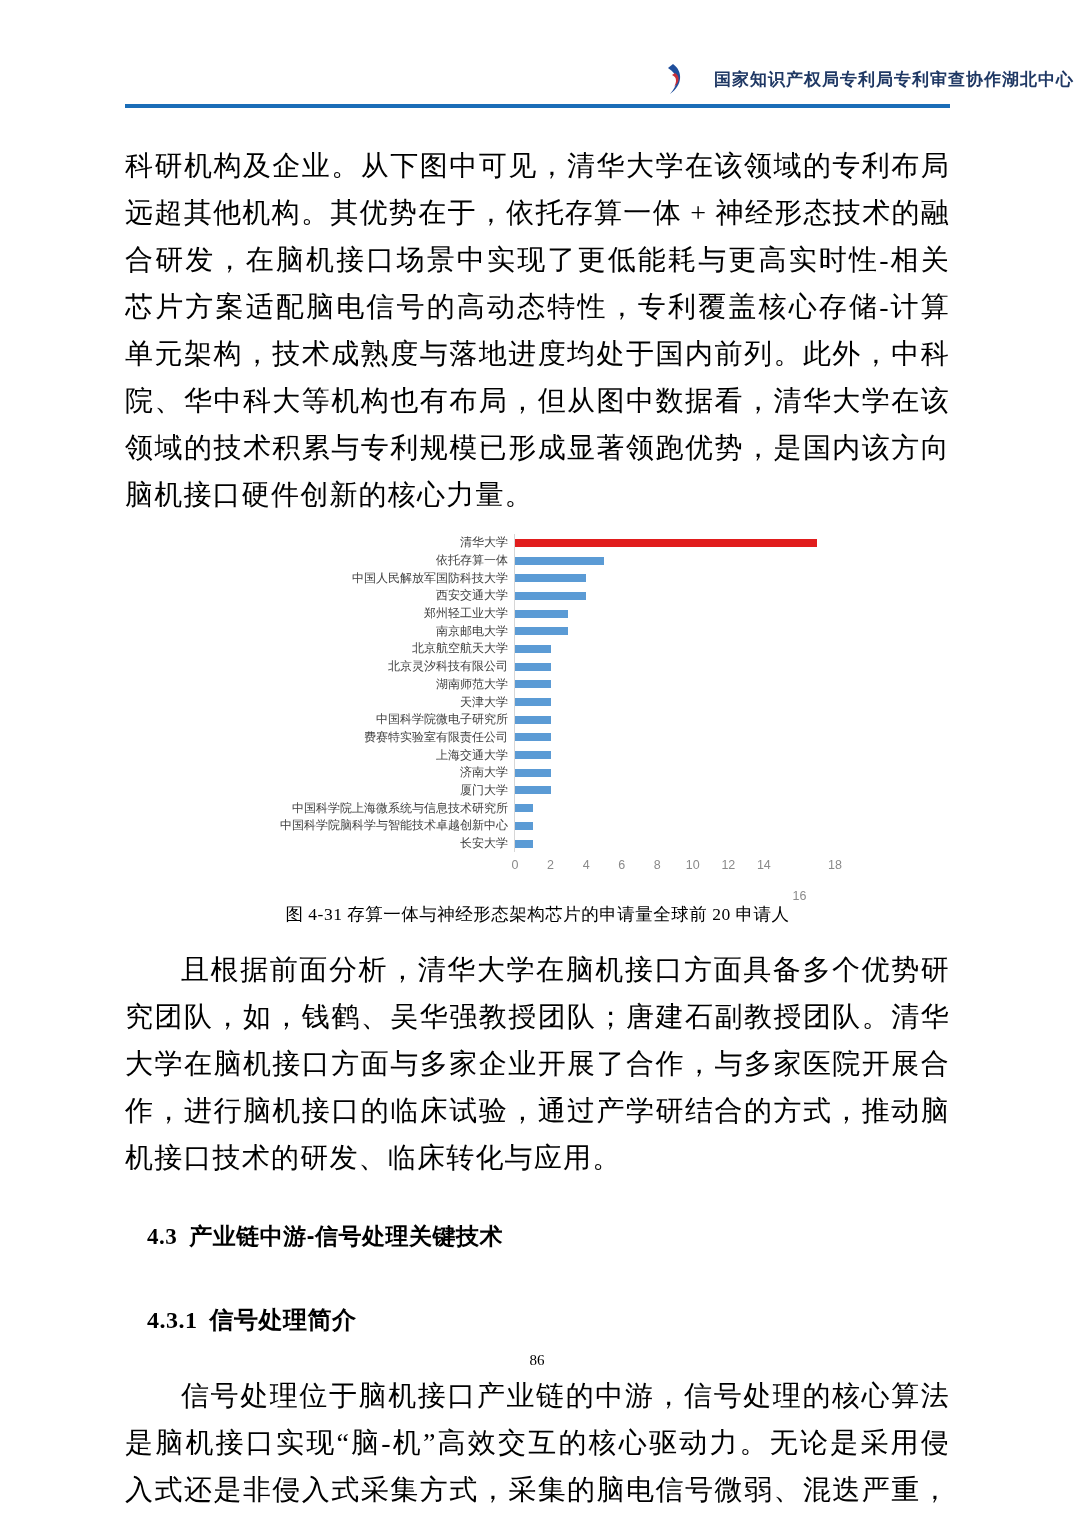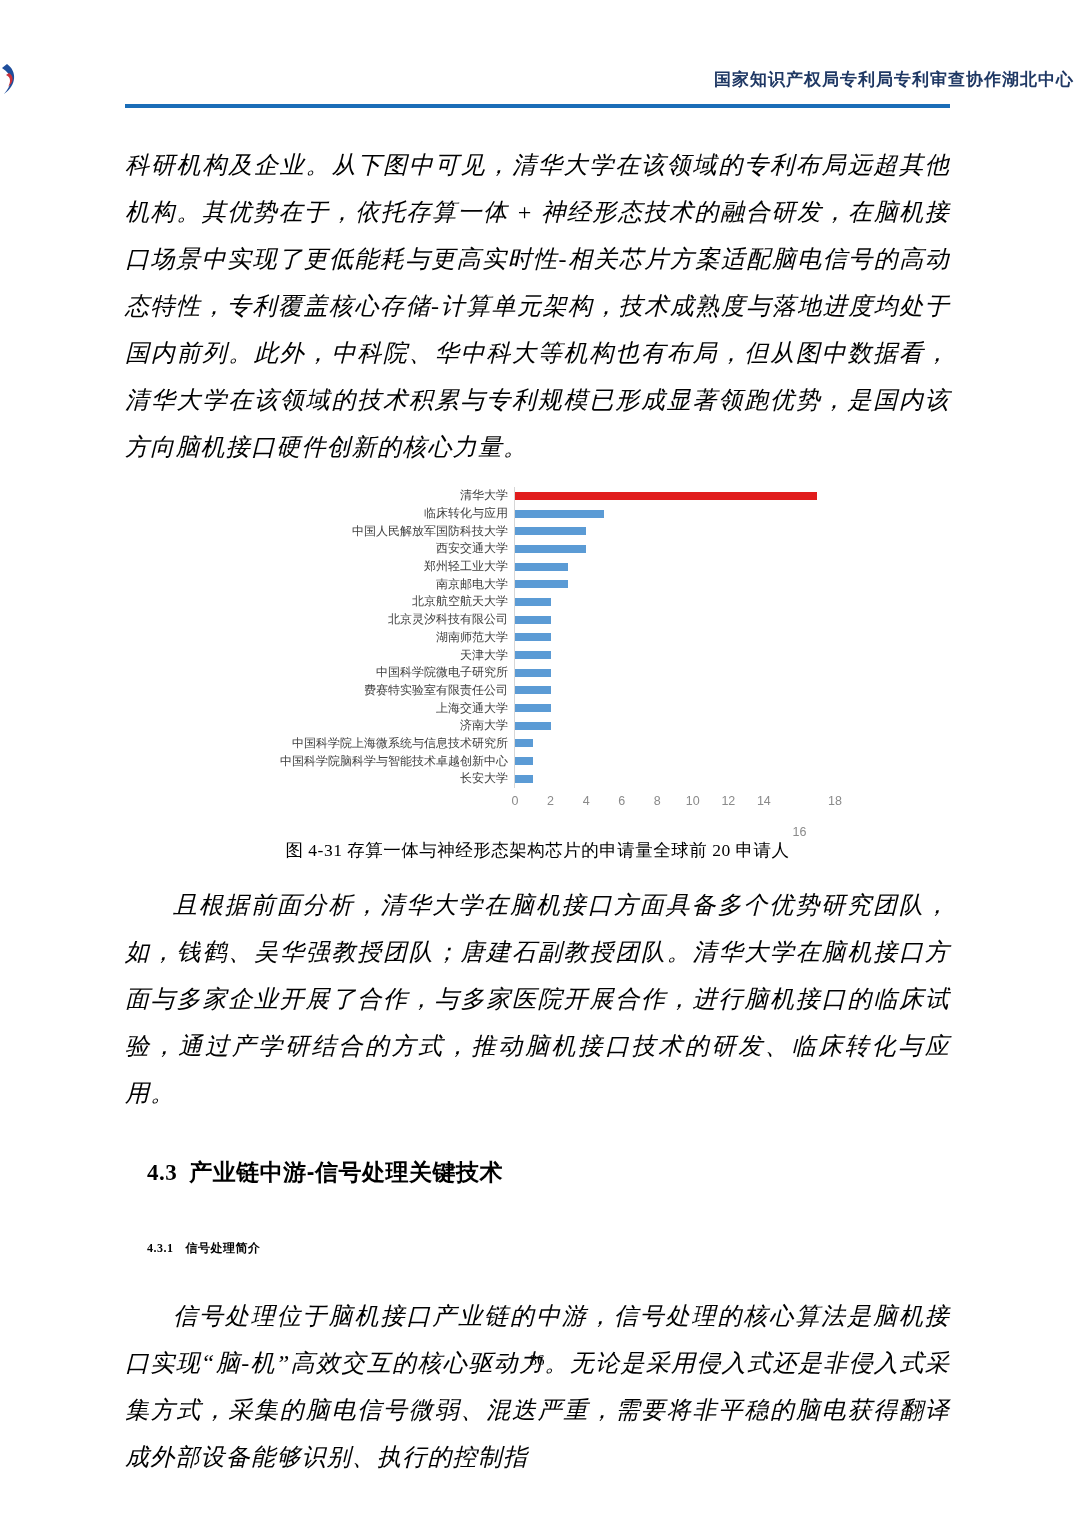--- a/index.html
+++ b/index.html
@@ -4,32 +4,31 @@
 <style>
   html,body{margin:0;padding:0;}
   body{
     width:1074px;height:1520px;background:#ffffff;position:relative;
     font-family:"Liberation Serif", serif;color:#000;overflow:hidden;
   }
   .content{width:825px;margin-left:125px;}
 
   
   .hdr{padding-top:62px;}
-  .hdr-row{display:flex;justify-content:space-between;align-items:center;gap:28px;height:34px;}
+  .hdr-row{display:flex;justify-content:flex-end;align-items:center;gap:28px;height:34px;}
   .hdr-title{
     font-family:"Liberation Sans", sans-serif;font-size:17px;font-weight:600;
     color:#1f3864;letter-spacing:1px;
   }
   .hdr-rule{height:4px;background:#1a6db8;margin-top:8px;}
 
   
   .para{
-    font-size:24px;line-height:47px;text-align:justify;letter-spacing:1.2px;
+    font-size:28px;line-height:47px;text-align:justify;letter-spacing:1.2px;
     margin:0;
-    font-style:italic;
   }
   .para.indent{text-indent:2em;}
   #para1{margin-top:34px;}
   #para2{margin-top:20px;}
   #para3{margin-top:36px;}
 
   
   .chart{margin-top:16px;padding-left:115px;width:610px;}
   .chart-row{display:flex;align-items:center;height:17.7px;}
   .chart-label{
@@ -50,21 +49,21 @@
   .fig-caption{
     text-align:center;font-size:17.5px;margin-top:26px;letter-spacing:0.5px;
   }
 
   
   .h2{
     margin:40px 0 0 22px;font-size:23px;font-weight:bold;
     font-family:"Liberation Sans", sans-serif;letter-spacing:0.5px;
   }
   .h3{
-    margin:52px 0 0 22px;font-size:12px;font-weight:bold;
+    margin:52px 0 0 22px;font-size:24px;font-weight:bold;
     font-family:"Liberation Sans", sans-serif;letter-spacing:0.5px;
   }
   .h-num{font-family:"Liberation Serif", serif;font-weight:bold;margin-right:12px;}
 
   .page-num{
     position:absolute;left:0;right:0;top:1352px;text-align:center;
     font-size:15px;color:#000;
   }
 </style>
 </head>
@@ -90,21 +89,21 @@
 
   <div class="chart">
     <div id="chart-rows">
         <div class="chart-row">
           <div class="chart-label" style="color: rgb(64, 64, 64);">清华大学</div>
           <div class="chart-track">
             <div class="chart-bar" style="width: 94.4444%; background: rgb(225, 29, 29);"></div>
           </div>
         </div>
         <div class="chart-row">
-          <div class="chart-label" style="color: rgb(64, 64, 64);">临床转化与应用</div>
+          <div class="chart-label" style="color: rgb(64, 64, 64);">依托存算一体</div>
           <div class="chart-track">
             <div class="chart-bar" style="width: 27.7778%; background: rgb(91, 155, 213);"></div>
           </div>
         </div>
         <div class="chart-row">
           <div class="chart-label" style="color: rgb(64, 64, 64);">中国人民解放军国防科技大学</div>
           <div class="chart-track">
             <div class="chart-bar" style="width: 22.2222%; background: rgb(91, 155, 213);"></div>
           </div>
         </div>
@@ -163,20 +162,26 @@
           </div>
         </div>
         <div class="chart-row">
           <div class="chart-label" style="color: rgb(64, 64, 64);">上海交通大学</div>
           <div class="chart-track">
             <div class="chart-bar" style="width: 11.1111%; background: rgb(91, 155, 213);"></div>
           </div>
         </div>
         <div class="chart-row">
           <div class="chart-label" style="color: rgb(64, 64, 64);">济南大学</div>
+          <div class="chart-track">
+            <div class="chart-bar" style="width: 11.1111%; background: rgb(91, 155, 213);"></div>
+          </div>
+        </div>
+        <div class="chart-row">
+          <div class="chart-label" style="color: rgb(64, 64, 64);">厦门大学</div>
           <div class="chart-track">
             <div class="chart-bar" style="width: 11.1111%; background: rgb(91, 155, 213);"></div>
           </div>
         </div>
         <div class="chart-row">
           <div class="chart-label" style="color: rgb(64, 64, 64);">中国科学院上海微系统与信息技术研究所</div>
           <div class="chart-track">
             <div class="chart-bar" style="width: 5.55556%; background: rgb(91, 155, 213);"></div>
           </div>
         </div>

